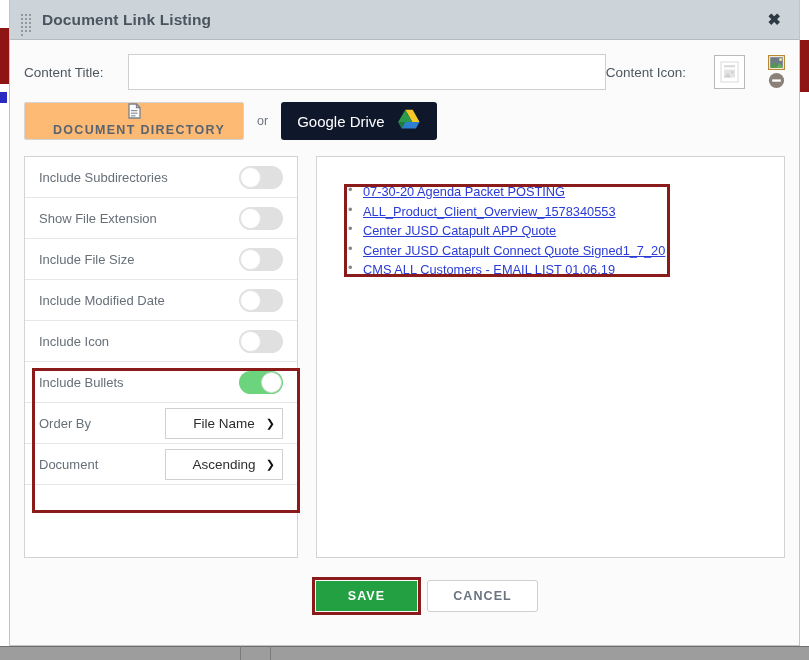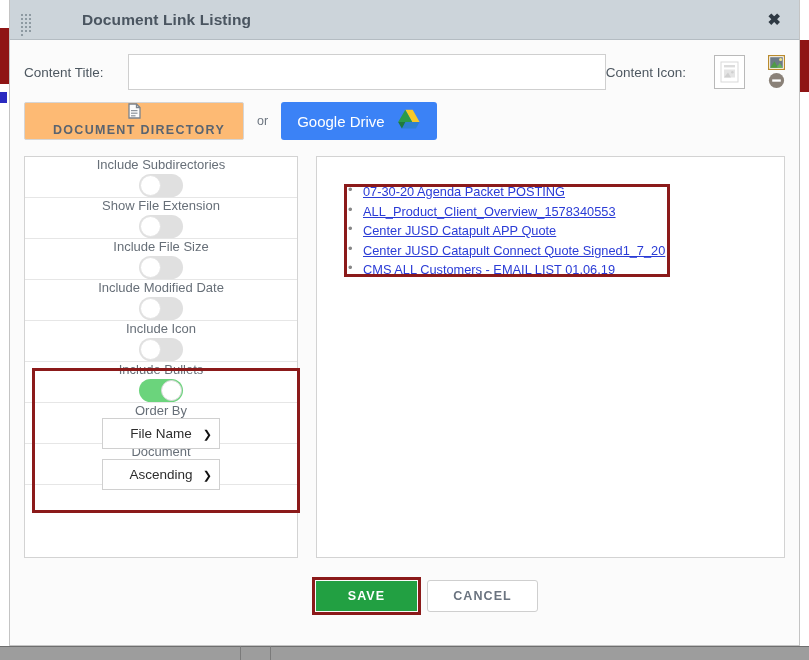--- a/index.html
+++ b/index.html
@@ -57,21 +57,20 @@
   }
 
   
   #titlebar {
     height: 40px; flex: none;
     background: #ccd4da;
     border-bottom: 1px solid #b4bcc2;
     display: flex; align-items: center;
     padding: 0 14px 0 10px;
     cursor: move;
-    gap: 40px;
   }
   #drag-handle {
     width: 12px; height: 14px; flex: none;
     margin-right: 10px;
     opacity: .55;
   }
   #drag-handle i {
     display: block; float: left;
     width: 2px; height: 2px; margin: 1px;
     background: #5c6b75;
@@ -159,21 +158,21 @@
     letter-spacing: 1.3px;
     color: #5a6470;
     margin-left: 10px;
   }
   #or-text {
     font-size: 12.5px; color: #6d7680;
     margin: 0 13px;
   }
   #gdrive-btn {
     height: 38px;
-    background: #3b82f6;
+    background: #0f172a;
     border: none; border-radius: 3px;
     display: flex; align-items: center;
     padding: 0 16px;
     cursor: pointer;
   }
   #gdrive-btn .lbl {
     font-size: 15px; color: #fff;
     margin-right: 12px;
   }
 
@@ -194,21 +193,20 @@
     background: #fff;
     border: 1px solid #d3d3d3;
     padding: 18px;
   }
 
   .opt-row {
     height: 41px;
     display: flex; align-items: center;
     padding: 0 14px;
     border-bottom: 1px solid #e6e6e6;
-    flex-direction: column;
   }
   .opt-row:last-child { border-bottom: none; }
   .opt-label {
     font-size: 13px; color: #676f78;
     flex: 1;
   }
   .toggle {
     width: 44px; height: 23px;
     border-radius: 12px;
     background: #e0e0e0;

